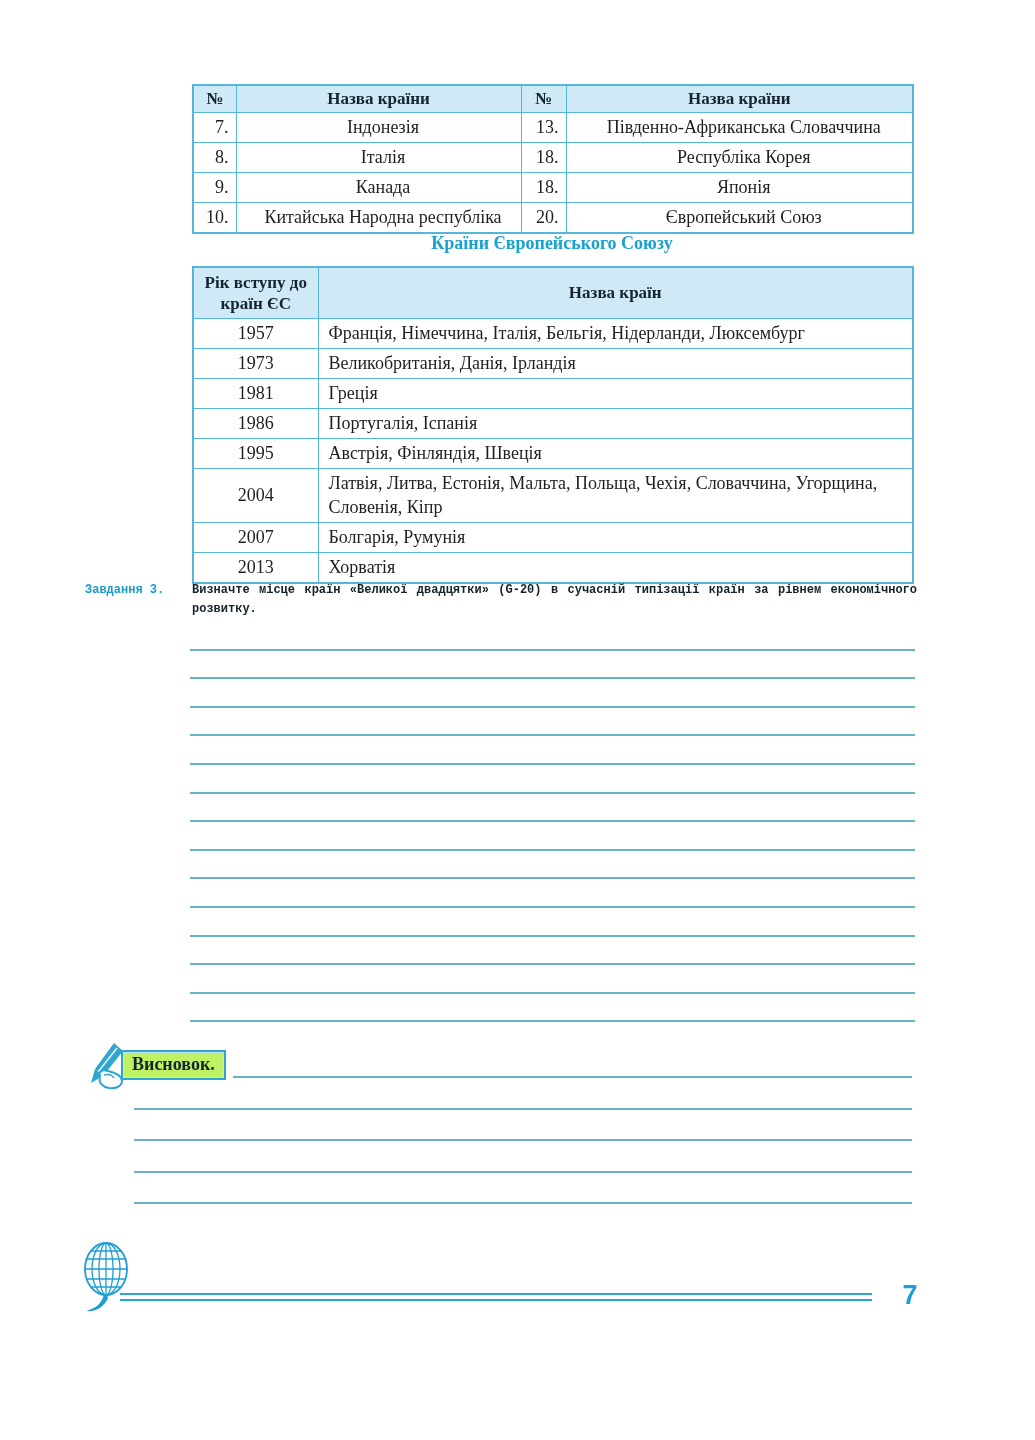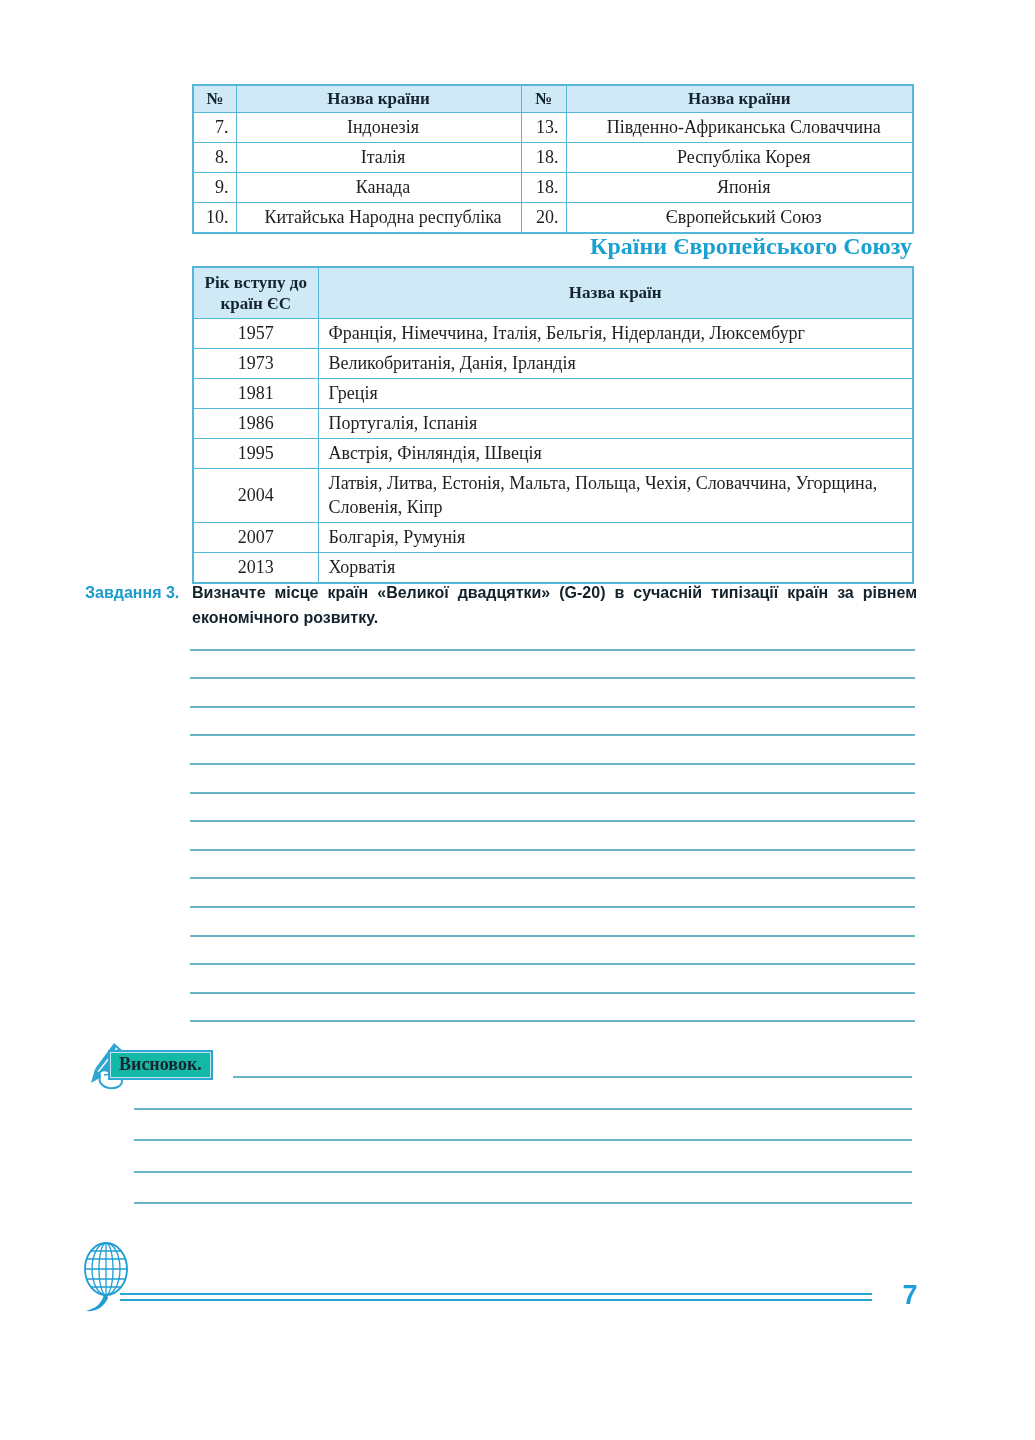--- a/index.html
+++ b/index.html
@@ -34,40 +34,40 @@
   table.wb td.num{text-align:right;padding-right:7px;}
   table.wb td.name{text-align:center;padding-left:9px;}
   table.wb{border:2px solid #53b7d9;}
   #g20-table{position:absolute;left:192px;top:84px;}
   #eu-table{position:absolute;left:192px;top:266px;}
   #eu-table td.year{text-align:center;}
   #eu-table td.countries{text-align:left;padding:2px 20px 2px 10px;line-height:1.35;}
   
   #eu-title{
     position:absolute;left:192px;top:233px;width:720px;
-    text-align:right;font-weight:bold;font-size:24px;color:#19a1d1;
+    text-align:center;font-weight:bold;font-size:18px;color:#19a1d1;
     font-family:"Liberation Serif", serif;
   }
   
   #task3{
     position:absolute;left:85px;top:581px;width:832px;
     display:flex;align-items:flex-start;
-    font-family:Liberation Sans, sans-serif;
-    font-size:16px;font-weight:bold;line-height:1.55;
+    font-family:Liberation Mono, monospace;
+    font-size:12px;font-weight:bold;line-height:1.55;
   }
   #task3 .task-label{flex:0 0 107px;color:#1a9bcd;white-space:nowrap;}
   #task3 .task-text{flex:1;color:#14222b;text-align:justify;}
   
   #answer-lines{position:absolute;left:190px;top:622px;width:725px;}
   #answer-lines .writing-line{height:28.6px;border-bottom:2px solid #6ab3c6;box-sizing:border-box;}
   
   #conclusion-icon{position:absolute;left:84px;top:1042px;width:50px;height:50px;}
   #conclusion-box{
-    position:absolute;left:108px;top:1050px;
-    border:2px solid #2ea6d2;background:#14b8a6;
+    position:absolute;left:121px;top:1050px;
+    border:2px solid #2ea6d2;background:#bef264;
     padding:2px 9px 3px 9px;
     font-family:"Liberation Serif", serif;
     font-size:18px;font-weight:bold;color:#15242e;
     box-shadow:0 0 0 1px #bfe4f2 inset;
   }
   #conclusion-first-line{
     position:absolute;left:233px;top:1056px;width:679px;height:22px;
     border-bottom:2px solid #6ab3c6;box-sizing:border-box;
   }
   #conclusion-lines{position:absolute;left:134px;top:1078px;width:778px;}

